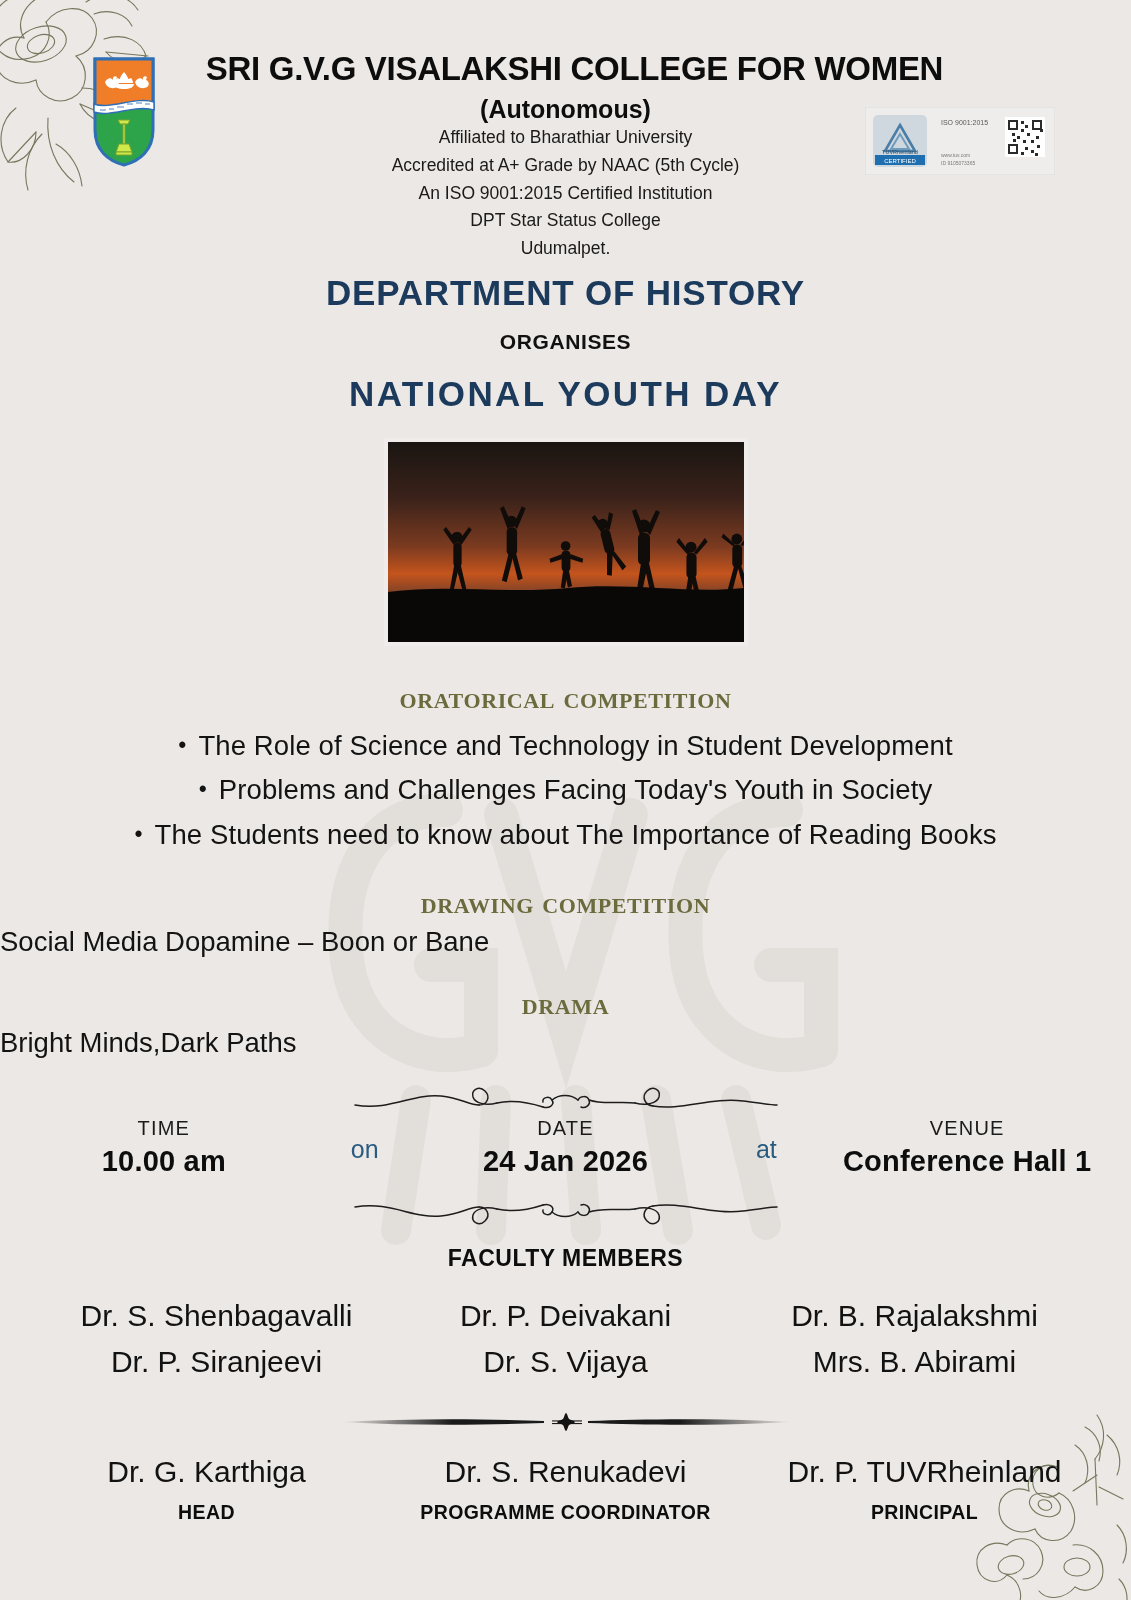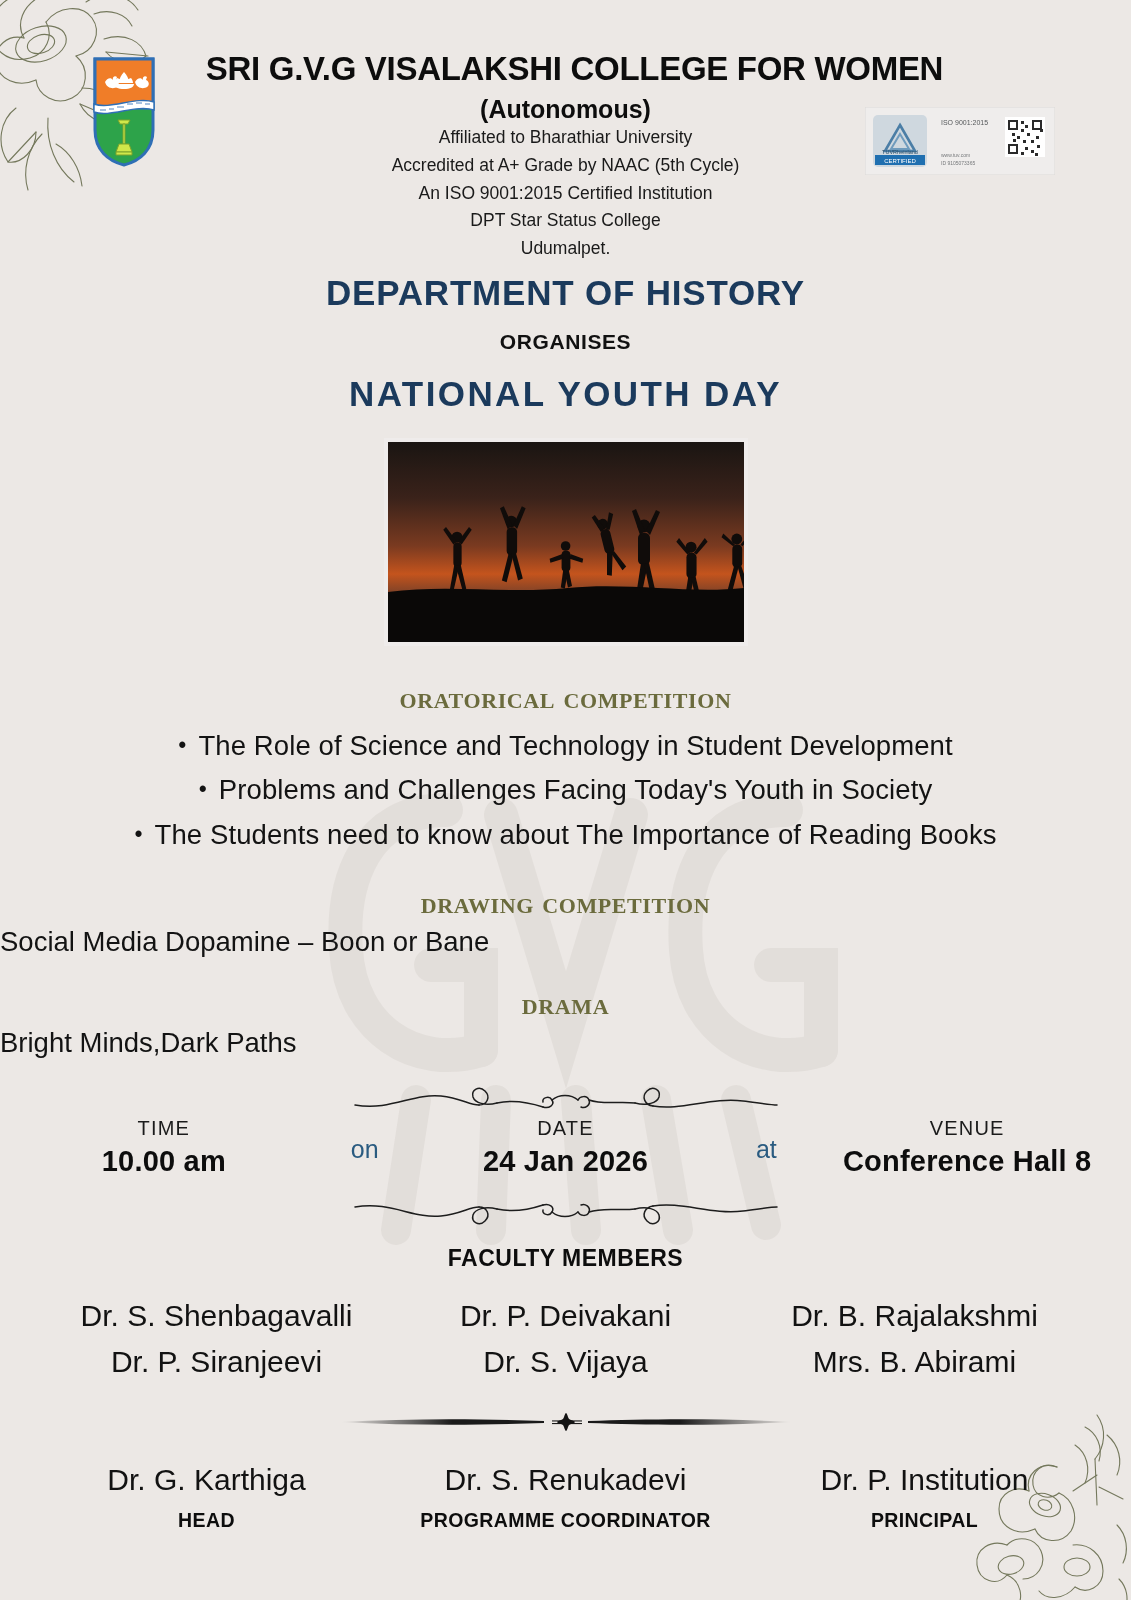--- a/index.html
+++ b/index.html
@@ -253,21 +253,21 @@
     display: block;
     margin: 28px auto 0;
     width: 460px;
     height: 22px;
   }
 
   
   .sign-grid {
     display: grid;
     grid-template-columns: repeat(3, 1fr);
-    margin-top: 30px;
+    margin-top: 22px;
     padding: 0 27px;
   }
   .sname {
     text-align: center;
     font-size: 30px;
     color: #121212;
   }
   .srole {
     text-align: center;
     font-size: 19.5px;
@@ -552,21 +552,21 @@
           <div class="dvalue">10.00 am</div>
         </div>
         <div class="conn">on</div>
         <div class="dcol">
           <div class="dlabel">DATE</div>
           <div class="dvalue">24 Jan 2026</div>
         </div>
         <div class="conn">at</div>
         <div class="dcol">
           <div class="dlabel">VENUE</div>
-          <div class="dvalue">Conference Hall 8</div>
+          <div class="dvalue">Conference Hall 1</div>
         </div>
       </div>
 
       <svg class="flourish-bot" viewBox="0 0 430 30">
         <g fill="none" stroke="#1d1d1d" stroke-width="1.5" stroke-linecap="round">
           <path d="M4 24 C40 30 62 12 90 15 C110 17 118 24 128 24"></path>
           <path d="M128 24 C136 24 140 16 134 10 C128 4 120 9 122 16 C124 22 134 25 146 22"></path>
           <path d="M146 22 C164 18 180 22 192 26"></path>
           <path d="M192 26 C198 28 204 24 201 19 C198 14 191 17 192 21"></path>
           <path d="M201 19 C208 13 220 13 227 19"></path>
@@ -617,21 +617,21 @@
     </svg>
 
     <div class="sign-grid">
       <div>
         <div class="sname">Dr. G. Karthiga</div>
       </div>
       <div>
         <div class="sname">Dr. S. Renukadevi</div>
       </div>
       <div>
-        <div class="sname">Dr. P. Institution</div>
+        <div class="sname">Dr. P. TUVRheinland</div>
       </div>
       <div>
         <div class="srole">HEAD</div>
       </div>
       <div>
         <div class="srole">PROGRAMME COORDINATOR</div>
       </div>
       <div>
         <div class="srole">PRINCIPAL</div>
       </div>

